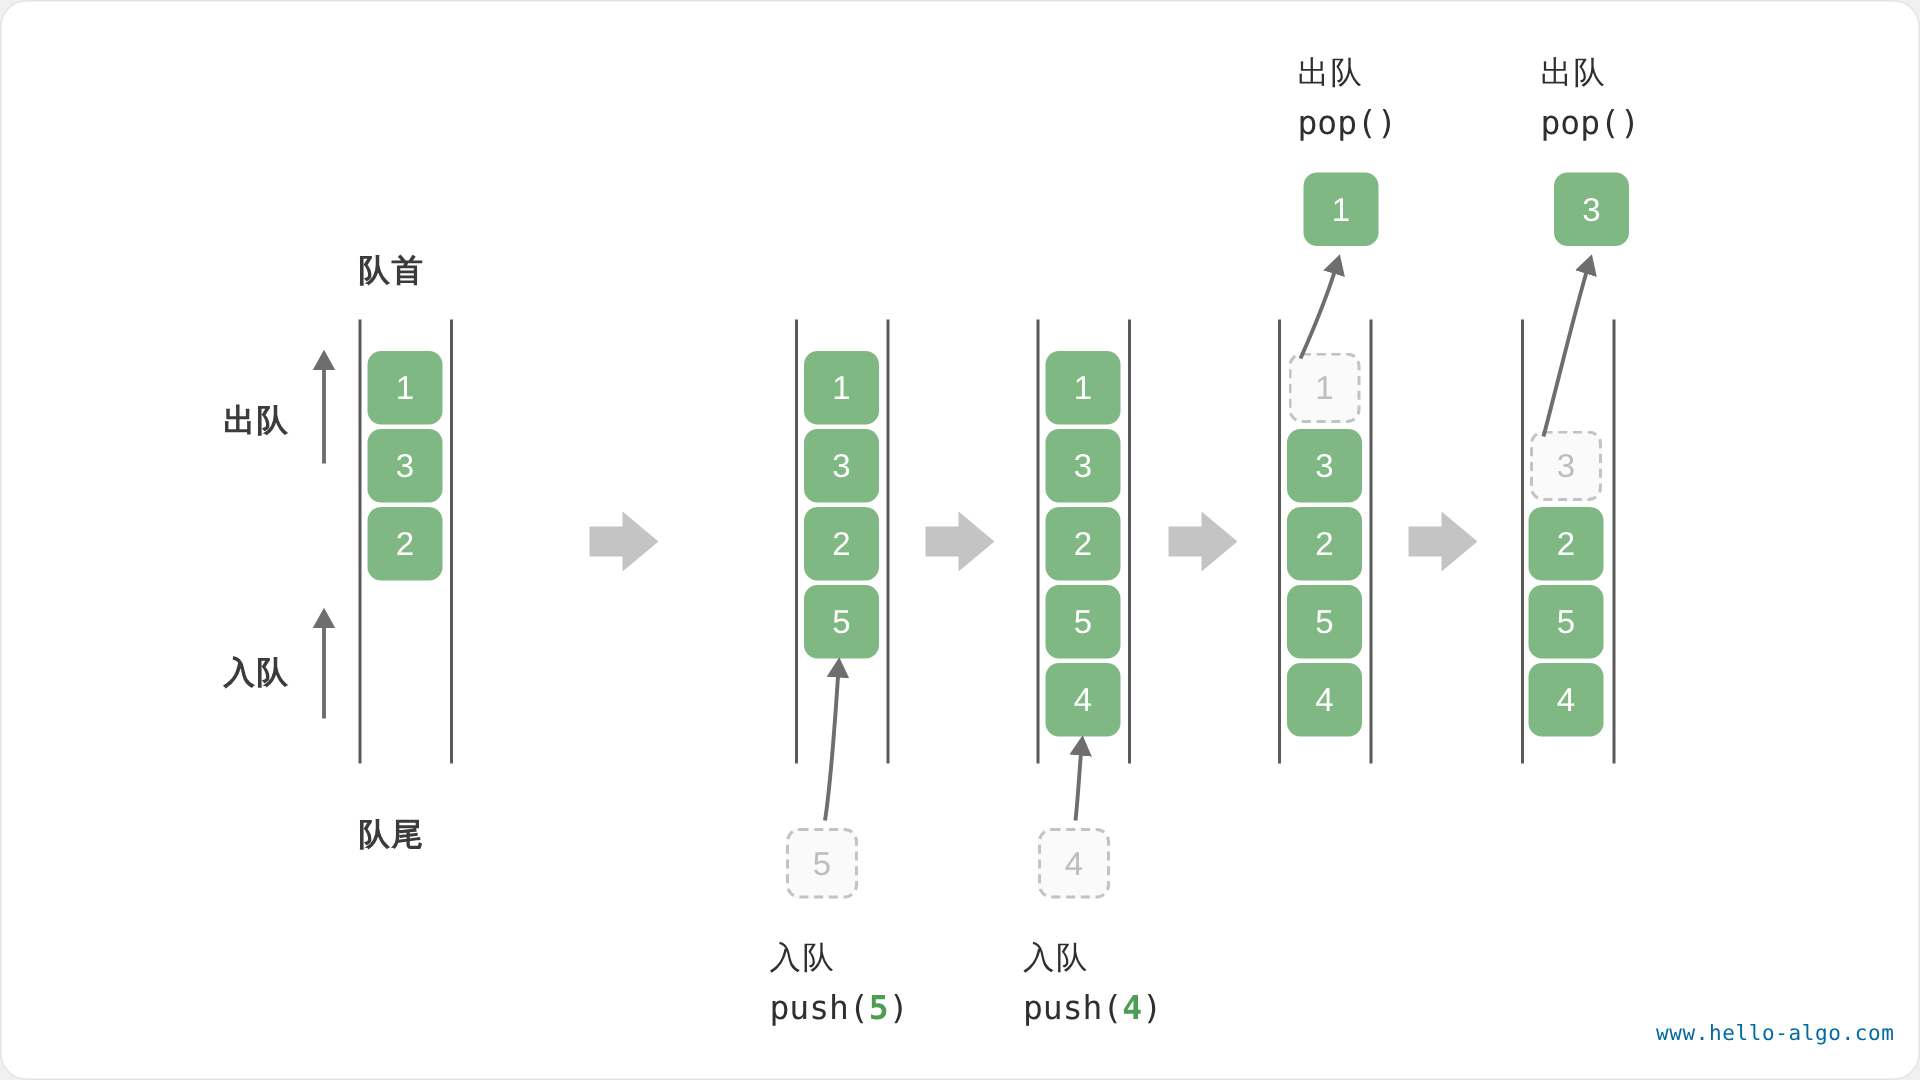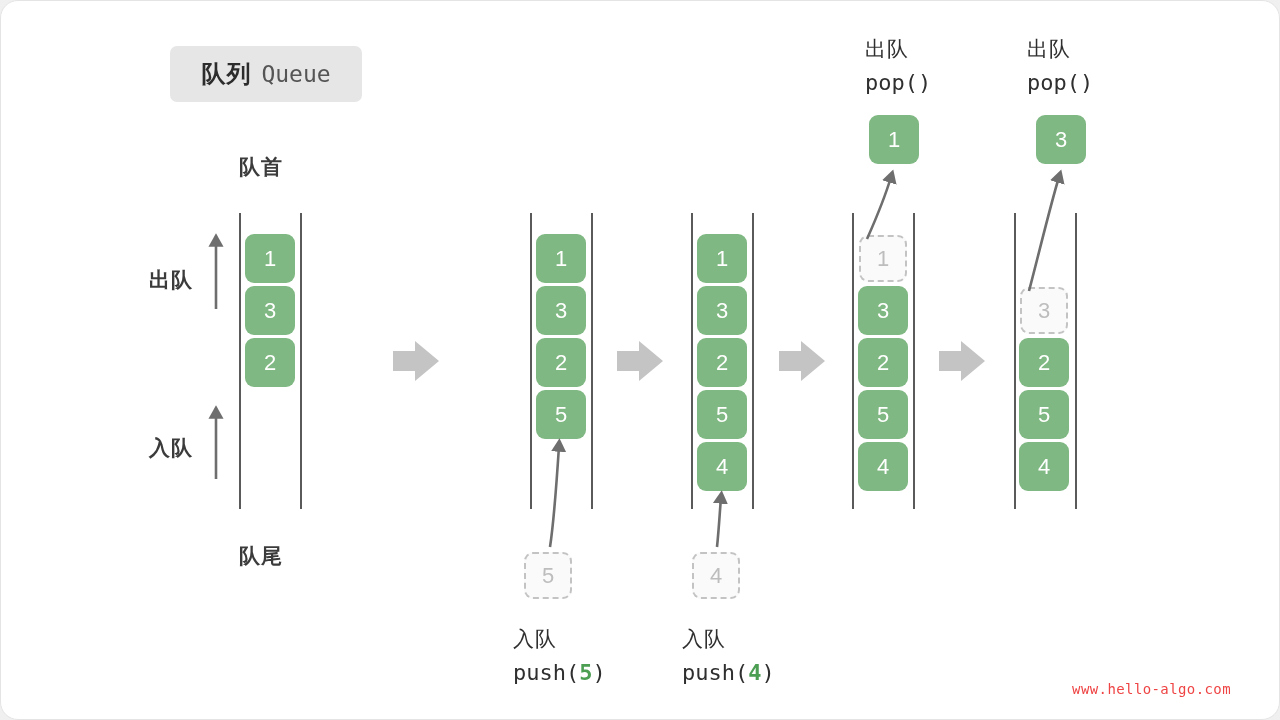--- a/index.html
+++ b/index.html
@@ -105,39 +105,35 @@
   #vec {
     position: absolute;
     left: 0; top: 0;
     width: 1280px; height: 720px;
     pointer-events: none;
   }
 
   
   #watermark {
     position: absolute;
-    right: 48px;
+    right: 16px;
     bottom: 22px;
     font-size: 14px;
-    color: #ef4444;
+    color: #0369a1;
     font-family: "DejaVu Sans Mono", "Liberation Mono", monospace;
     letter-spacing: .4px;
   }
 </style>
 </head>
 <body>
 
 <div id="canvas">
 
-  <div id="title-badge">
-    <span class="cn">队列</span>
-    <span class="en">Queue</span>
-  </div>
-
-  <div class="cn-bold" style="left:238px; top:152px;">队首</div>
+
+  <div class="cn-bold" style="left:238px; top:165px;">队首</div>
   <div class="cn-bold" style="left:238px; top:541px;text-align:right;">队尾</div>
   <div class="cn-bold" style="left:148px; top:265px;">出队</div>
   <div class="cn-bold" style="left:148px; top:433px;">入队</div>
 
   <div class="annot" style="left:864px; top:30px; text-align:left;">
     <div class="l1">出队</div>
     <div class="l2">pop()</div>
   </div>
 
   <div class="annot" style="left:1026px; top:30px; text-align:left;">

